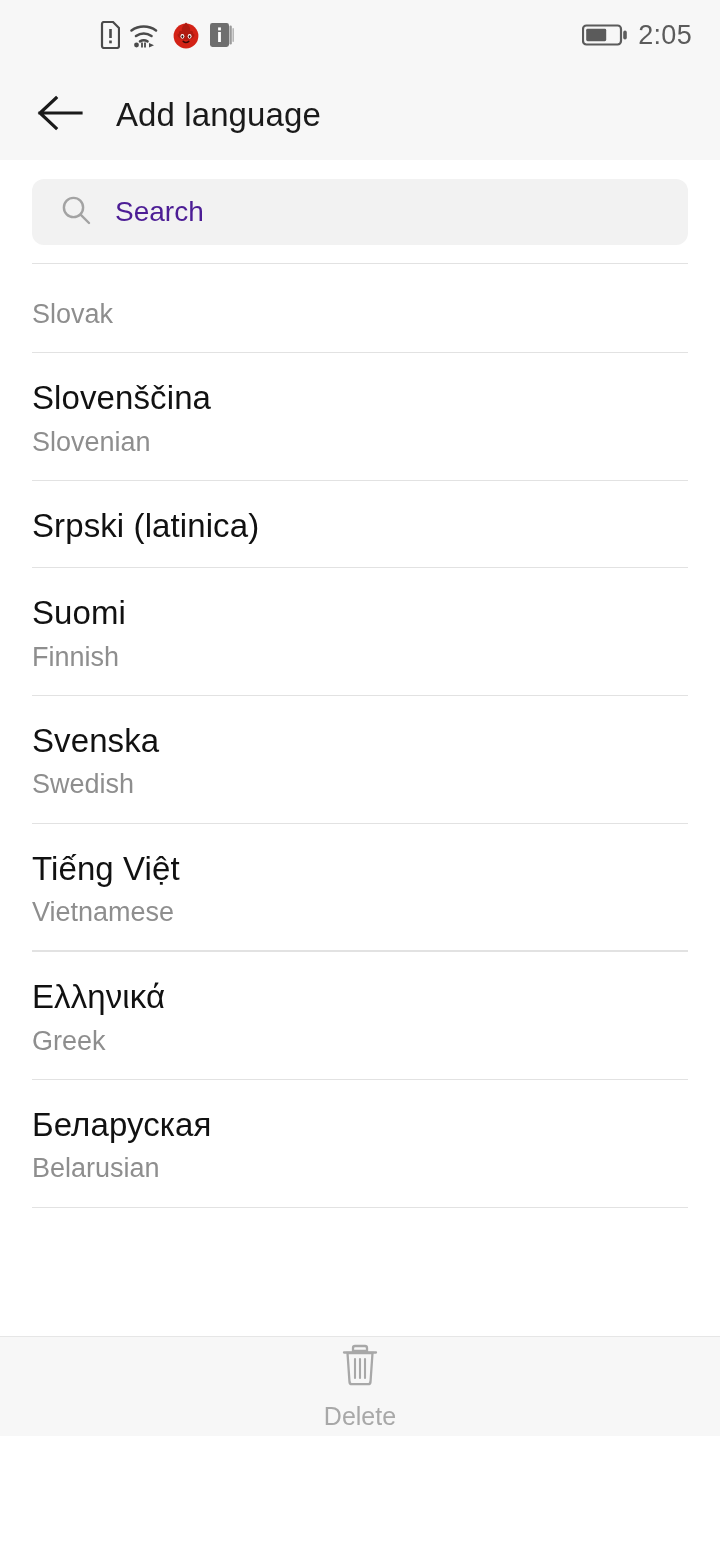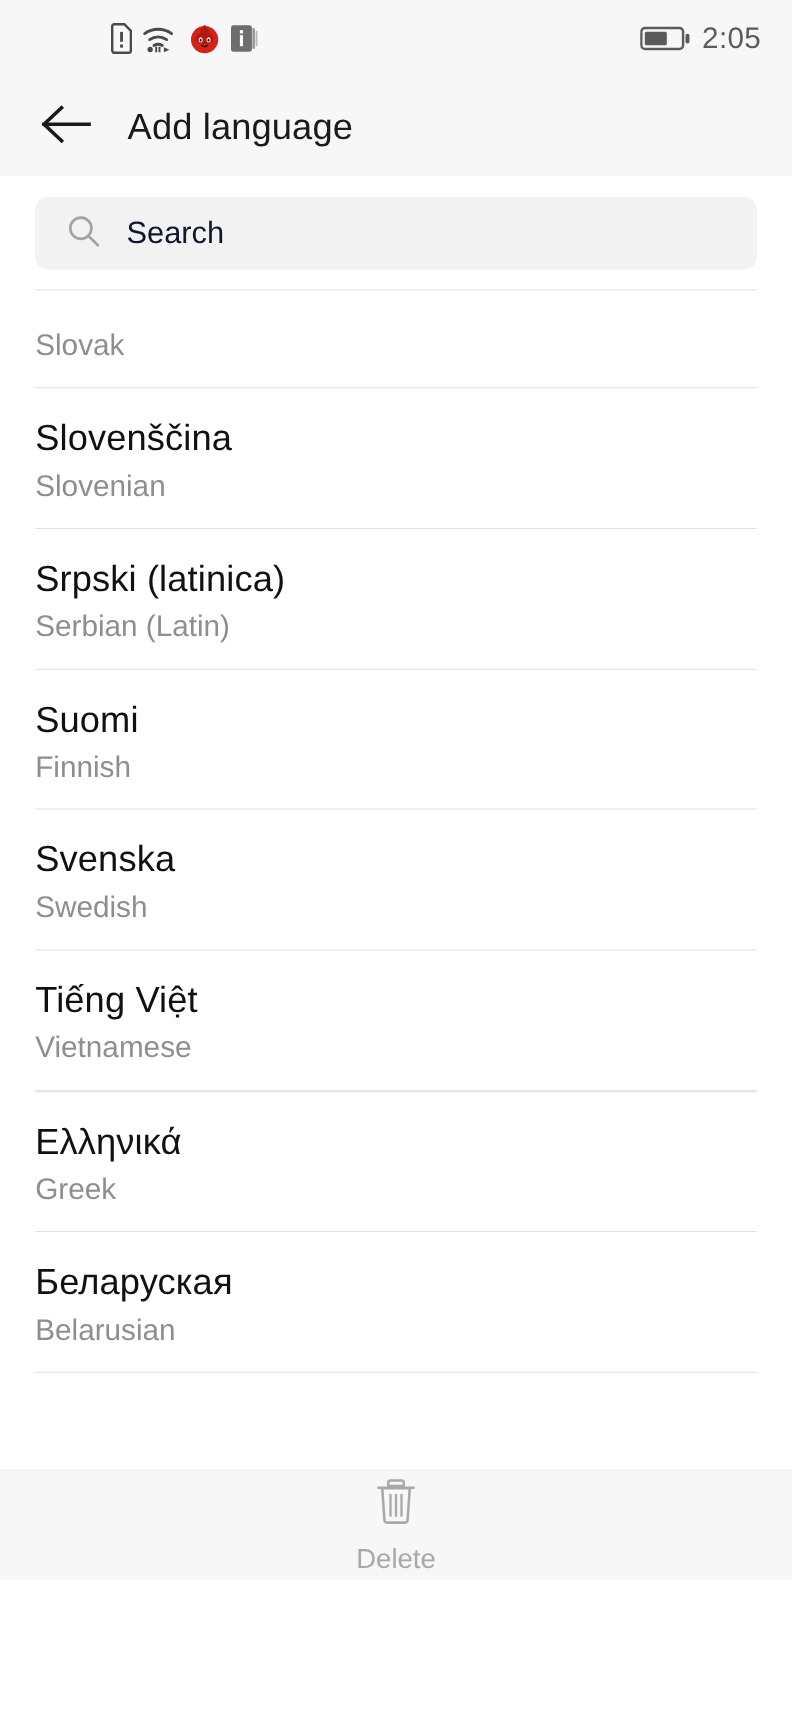--- a/index.html
+++ b/index.html
@@ -71,21 +71,21 @@
   .search-box {
     height:66px;
     background:#f2f2f2;
     border-radius:12px;
     display:flex; align-items:center;
     padding:0 28px;
     cursor:text;
   }
   .search-placeholder {
     font-size:28px;
-    color:#0f172a;
+    color:#4c1d95;
     margin-left:23px;
   }
 
   .divider {
     height:1px;
     background:#e2e2e2;
     margin:0 32px;
   }
 
   .lang-list { display:block; }
@@ -218,21 +218,20 @@
           <div class="lang-english">Slovak</div>
         </div>
         <div class="divider"></div>
         <div class="lang-item">
           <div class="lang-native">Slovenščina</div>
           <div class="lang-english">Slovenian</div>
         </div>
         <div class="divider"></div>
         <div class="lang-item">
           <div class="lang-native">Srpski (latinica)</div>
-          <div class="lang-english">Serbian (Latin)</div>
         </div>
         <div class="divider"></div>
         <div class="lang-item">
           <div class="lang-native">Suomi</div>
           <div class="lang-english">Finnish</div>
         </div>
         <div class="divider"></div>
         <div class="lang-item">
           <div class="lang-native">Svenska</div>
           <div class="lang-english">Swedish</div>

